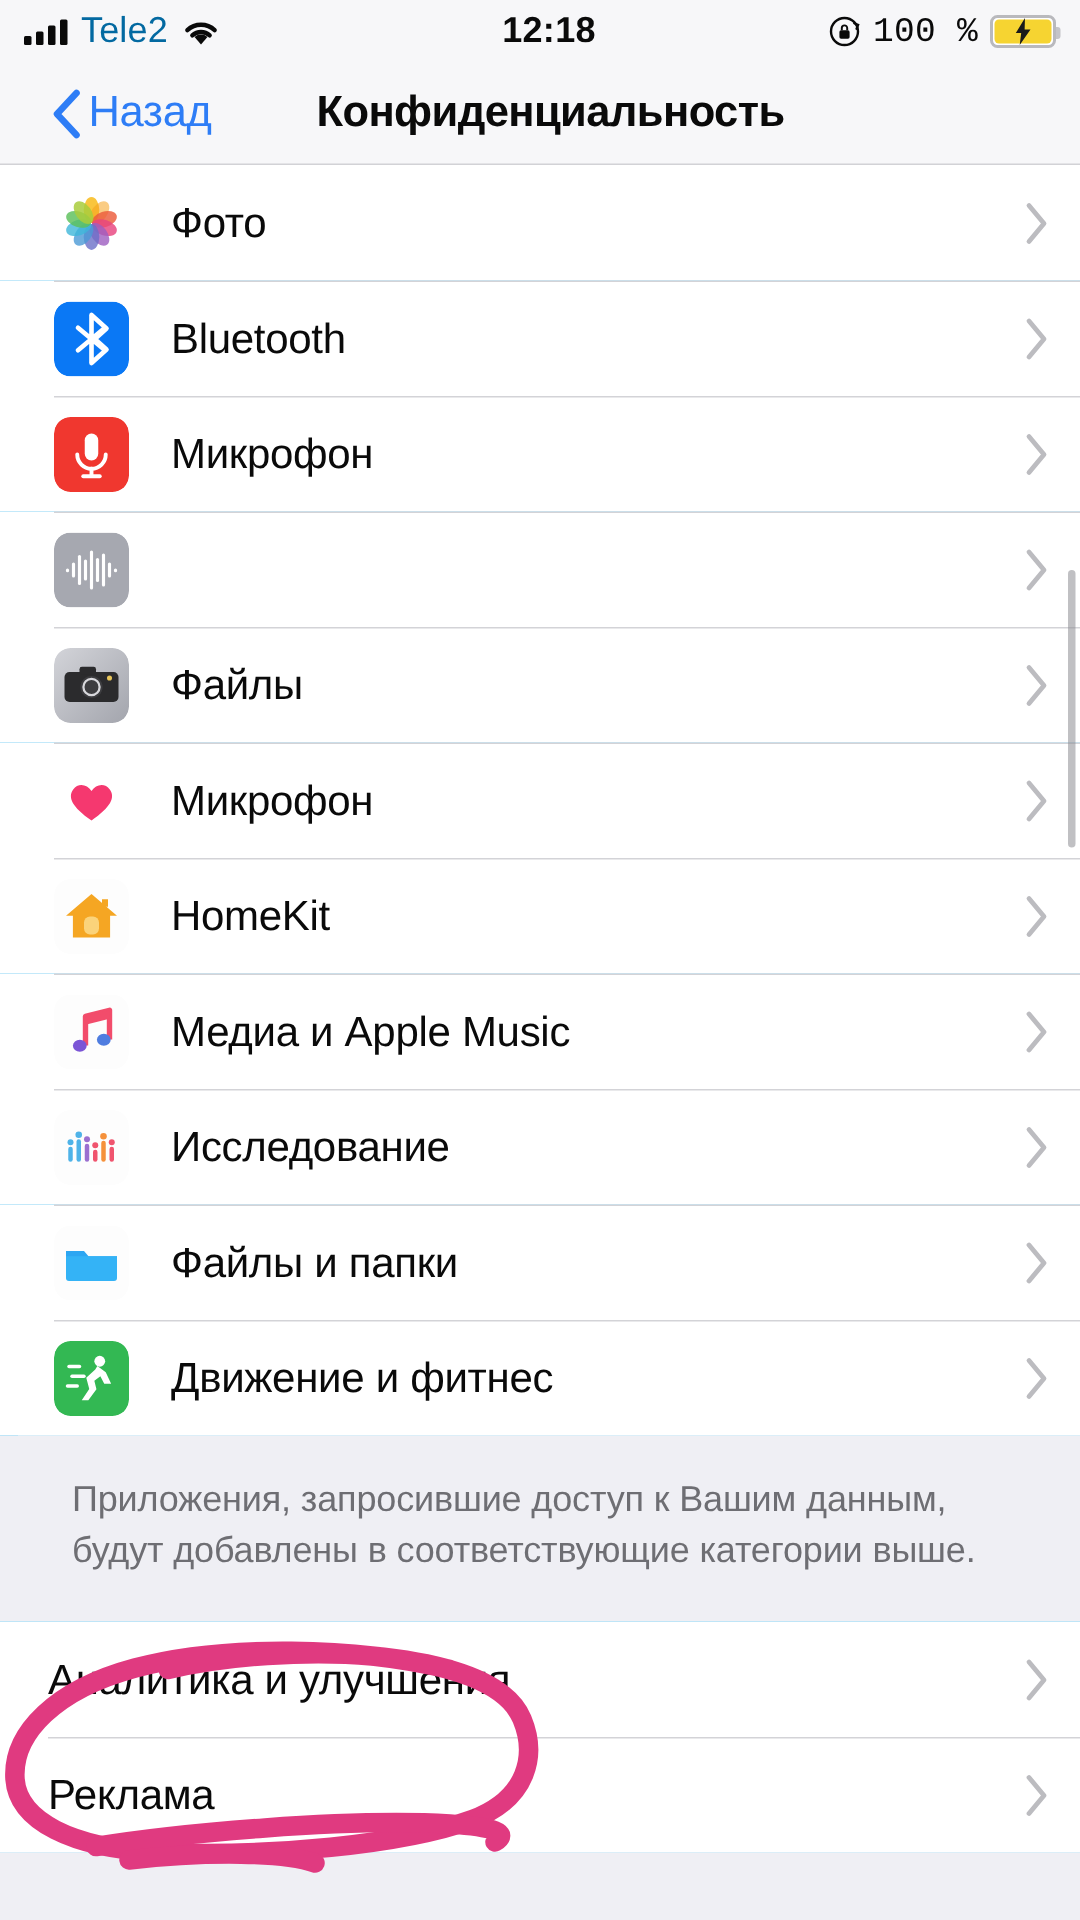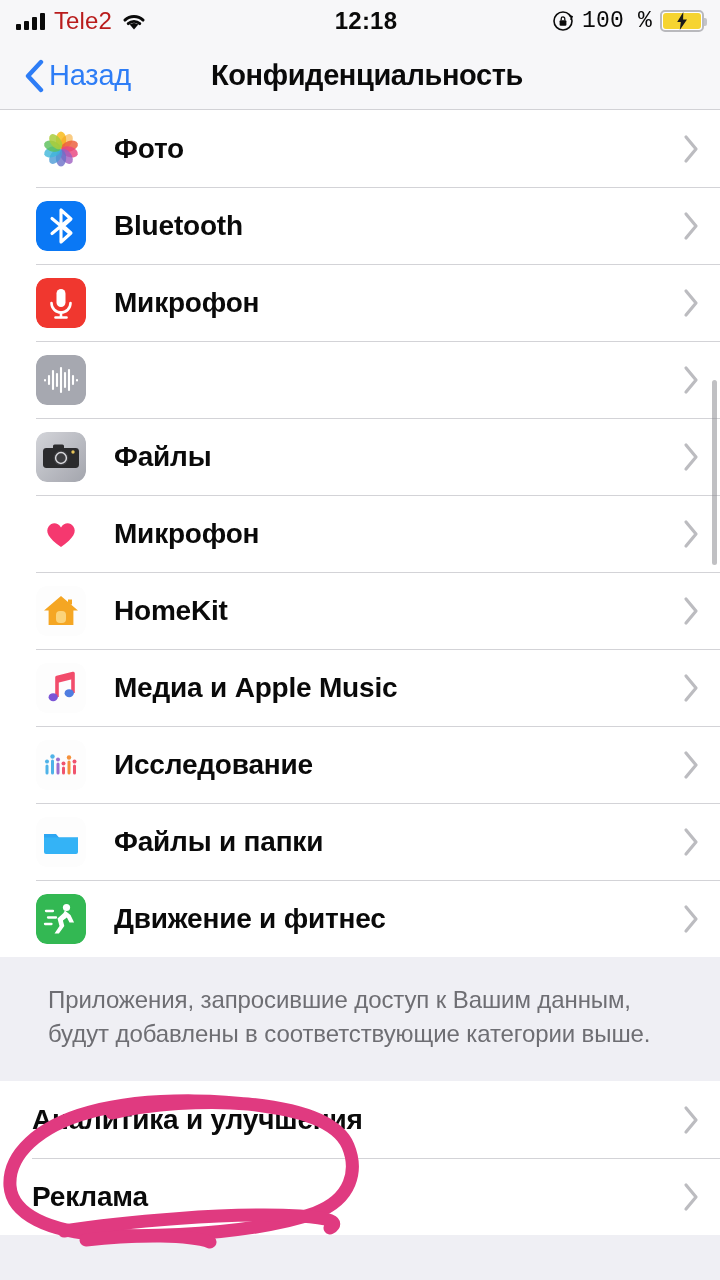--- a/index.html
+++ b/index.html
@@ -48,21 +48,21 @@
     background: #0a0a0a;
     border-radius: 1px;
   }
   .signal-bars i:nth-child(1) { height: 6px; }
   .signal-bars i:nth-child(2) { height: 9px; }
   .signal-bars i:nth-child(3) { height: 13px; }
   .signal-bars i:nth-child(4) { height: 17px; }
 
   .carrier {
     font-size: 24px;
-    color: #b91c1c;
+    color: #0369a1;
     letter-spacing: 0.1px;
   }
   .wifi-icon { width: 26px; height: 19px; display: block; }
 
   .status-center {
     position: absolute;
     left: 12px; right: 0;
     text-align: center;
     font-size: 24px;
     font-weight: 600;
@@ -123,21 +123,21 @@
     z-index: 2;
   }
 
   
   .nav-bar {
     position: relative;
     height: 68px;
     background: #f7f7f9;
     display: flex;
     align-items: center;
-    padding: 0 24px;
+    padding: 0 34px;
     border-bottom: 1px solid #d2d2d6;
   }
   .back-button {
     display: flex;
     align-items: center;
     gap: 5px;
     cursor: pointer;
     z-index: 2;
   }
   .chev-back { width: 20px; height: 34px; display: block; }
@@ -161,21 +161,20 @@
   
   .content {
     position: relative;
     background: #efeff4;
     height: calc(1280px - 42px - 68px);
     overflow: hidden;
   }
 
   .group {
     background: #0ea5e9;
-    font-weight: bold;
   }
 
   .row {
     position: relative;
     display: flex;
     align-items: center;
     height: 77px;
     background: #ffffff;
     padding-left: 36px;
     padding-right: 20px;

